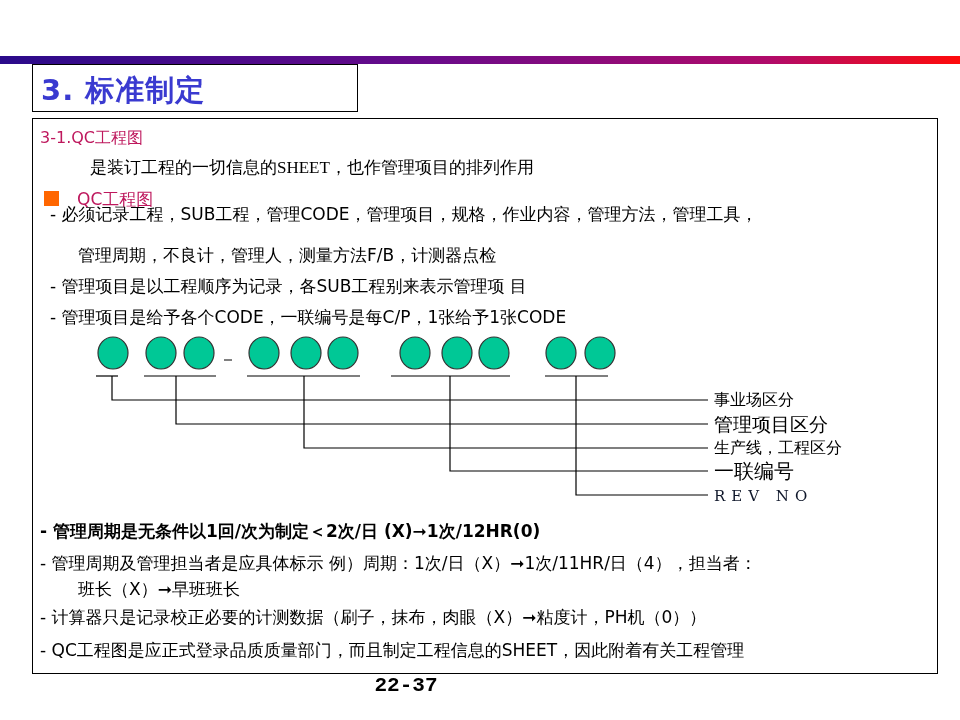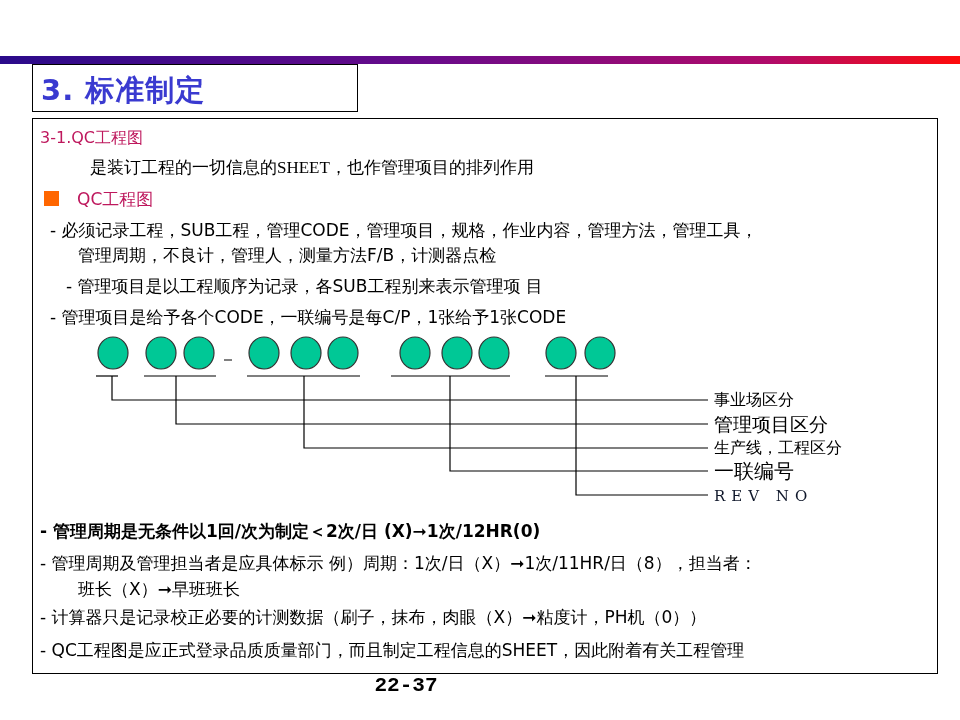--- a/index.html
+++ b/index.html
@@ -31,23 +31,23 @@
 </div>
 
 <div class="content-box"></div>
 
 <div class="line orange" style="left:40px; top:127px; font-size:16px;">3-1.QC工程图</div>
 <div class="line" style="left:90px; top:157px;font-family:Liberation Serif, serif;">是装订工程的一切信息的SHEET，也作管理项目的排列作用</div>
 <div class="line orange" style="left:44px; top:188px;">
   <span class="sq"></span><span>QC工程图</span>
 </div>
 
-<div class="line" style="left:50px; top:219px;">- 必须记录工程，SUB工程，管理CODE，管理项目，规格，作业内容，管理方法，管理工具，</div>
+<div class="line" style="left:50px; top:203px;">- 必须记录工程，SUB工程，管理CODE，管理项目，规格，作业内容，管理方法，管理工具，</div>
 <div class="line" style="left:78px; top:244px;">管理周期，不良计，管理人，测量方法F/B，计测器点检</div>
-<div class="line" style="left:50px; top:275px;margin-left:16px;">- 管理项目是以工程顺序为记录，各SUB工程别来表示管理项 目</div>
+<div class="line" style="left:50px; top:275px;">- 管理项目是以工程顺序为记录，各SUB工程别来表示管理项 目</div>
 <div class="line" style="left:50px; top:306px;">- 管理项目是给予各个CODE，一联编号是每C/P，1张给予1张CODE</div>
 
 <svg class="diagram" width="960" height="720">
   <g fill="#00c896" stroke="#333" stroke-width="1.2">
     <ellipse cx="113" cy="353" rx="15" ry="16"></ellipse>
     <ellipse cx="161" cy="353" rx="15" ry="16"></ellipse>
     <ellipse cx="199" cy="353" rx="15" ry="16"></ellipse>
     <ellipse cx="264" cy="353" rx="15" ry="16"></ellipse>
     <ellipse cx="306" cy="353" rx="15" ry="16"></ellipse>
     <ellipse cx="343" cy="353" rx="15" ry="16"></ellipse>
@@ -72,18 +72,18 @@
   </g>
 </svg>
 
 <div class="line" style="left:714px; top:389px; font-size:16px;">事业场区分</div>
 <div class="line" style="left:714px; top:413px; font-size:19px;">管理项目区分</div>
 <div class="line" style="left:714px; top:437px; font-size:16px;">生产线，工程区分</div>
 <div class="line" style="left:714px; top:460px; font-size:20px;">一联编号</div>
 <div class="line rev" style="left:714px; top:485px;">REV NO</div>
 
 <div class="line" style="left:40px; top:520px;font-weight:bold;">- 管理周期是无条件以1回/次为制定＜2次/日  (X)➞1次/12HR(0)</div>
-<div class="line" style="left:40px; top:552px;">- 管理周期及管理担当者是应具体标示 例）周期：1次/日（X）➞1次/11HR/日（8），担当者：</div>
+<div class="line" style="left:40px; top:552px;">- 管理周期及管理担当者是应具体标示 例）周期：1次/日（X）➞1次/11HR/日（4），担当者：</div>
 <div class="line" style="left:78px; top:578px;">班长（X）➞早班班长</div>
 <div class="line" style="left:40px; top:606px;">- 计算器只是记录校正必要的计测数据（刷子，抹布，肉眼（X）➞粘度计，PH机（0））</div>
 <div class="line" style="left:40px; top:639px;">- QC工程图是应正式登录品质质量部门，而且制定工程信息的SHEET，因此附着有关工程管理</div>
 
 <div class="page-no">22-37</div>
 
 </body></html>

